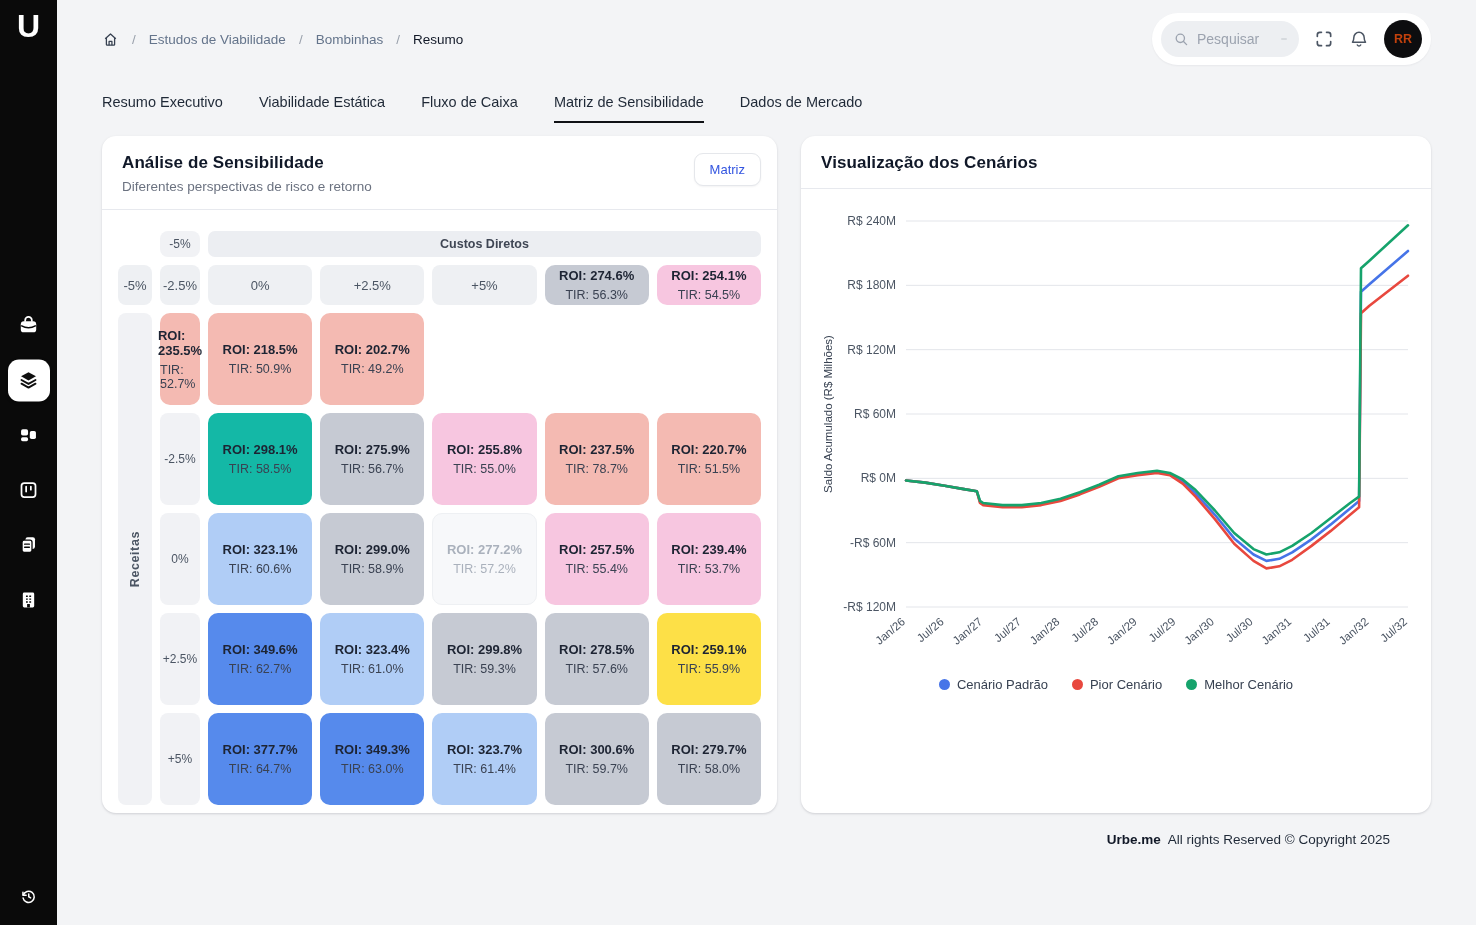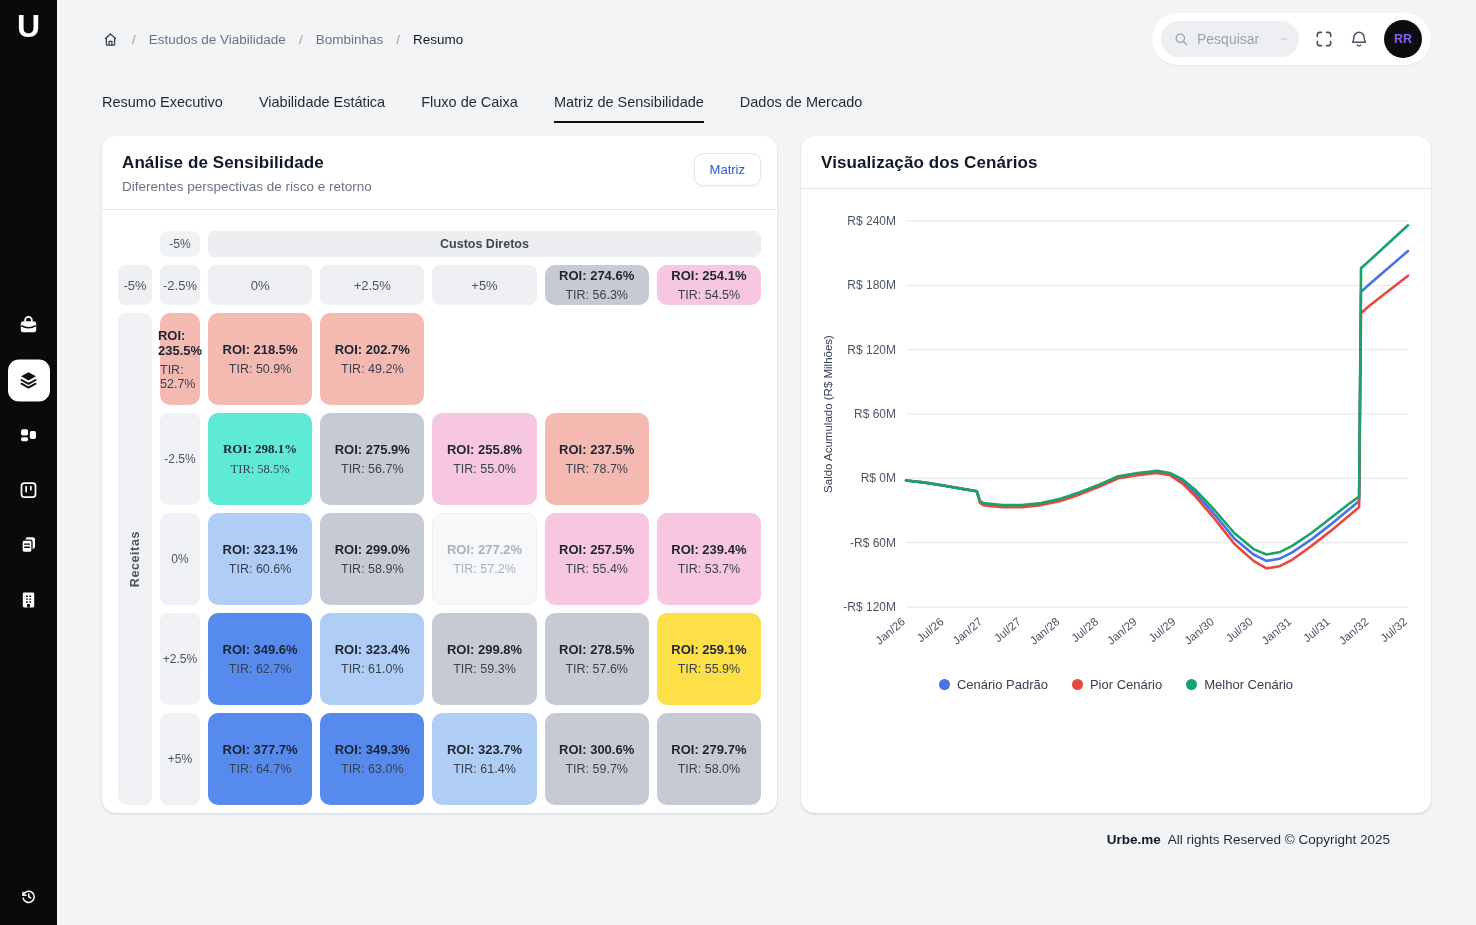--- a/index.html
+++ b/index.html
@@ -29,21 +29,21 @@
   .breadcrumb .crumb { cursor:pointer; }
   .breadcrumb .crumb.current { color:#111827; font-weight:500; }
   .top-actions { background:#fff; border-radius:999px; padding:7px 9px; display:flex; align-items:center; gap:15px; box-shadow:0 1px 2px rgba(16,24,40,.05); }
   .searchbox { background:#edeff2; border-radius:999px; height:36px; width:138px; display:flex; align-items:center; padding:0 12px; gap:8px; color:#9ca3af; }
   .searchbox svg { width:16px; height:16px; flex:none; }
   .searchbox input { border:none; outline:none; background:transparent; width:76px; font-size:14px; font-family:"Liberation Sans",sans-serif; color:#374151; }
   .searchbox input::placeholder { color:#9ca3af; }
   .search-dash { width:20px; height:0; border-top:2px solid #d6dade; border-radius:2px; }
   .icon-btn { color:#4b5563; display:grid; place-items:center; cursor:pointer; }
   .icon-btn svg { width:20px; height:20px; }
-  .avatar { width:38px; height:38px; border-radius:50%; background:#0d0d0f; color:#8b5cf6; display:grid; place-items:center; font-size:12.5px; font-weight:700; cursor:pointer; }
+  .avatar { width:38px; height:38px; border-radius:50%; background:#0d0d0f; color:#c2410c; display:grid; place-items:center; font-size:12.5px; font-weight:700; cursor:pointer; }
   
   .tabs { display:flex; gap:36px; margin-top:16px; font-size:14.5px; color:#1f2937; }
   .tab { padding-bottom:11px; cursor:pointer; border-bottom:2.5px solid transparent; }
   .tab.active { border-bottom-color:#0f1115; font-weight:500; }
   
   .content { display:flex; gap:24px; margin-top:13px; }
   .card { background:#fff; border-radius:14px; box-shadow:0 1px 2px rgba(16,24,40,.06),0 1px 3px rgba(16,24,40,.1); height:677px; display:flex; flex-direction:column; }
   .card-matrix { width:675px; flex:none; }
   .card-chart { flex:1; }
   .card-header { padding:17px 20px 15px; border-bottom:1px solid #e7e9ee; position:relative; }
@@ -216,35 +216,39 @@
             </div>
             <div class="mx-cell" style="background: rgb(244, 186, 178);">
               <div class="mx-roi">ROI: 218.5%</div>
               <div class="mx-tir">TIR: 50.9%</div>
             </div>
             <div class="mx-cell" style="background: rgb(244, 186, 178);">
               <div class="mx-roi">ROI: 202.7%</div>
               <div class="mx-tir">TIR: 49.2%</div>
             </div>
             <div class="mx-rowhead">-2.5%</div>
-            <div class="mx-cell" style="background: #5eead4; font-family: Liberation Serif, serif;">
+            <div class="mx-cell" style="background: #14b8a6;">
               <div class="mx-roi">ROI: 298.1%</div>
               <div class="mx-tir">TIR: 58.5%</div>
             </div>
             <div class="mx-cell" style="background: rgb(198, 202, 211);">
               <div class="mx-roi">ROI: 275.9%</div>
               <div class="mx-tir">TIR: 56.7%</div>
             </div>
             <div class="mx-cell" style="background: rgb(247, 198, 224);">
               <div class="mx-roi">ROI: 255.8%</div>
               <div class="mx-tir">TIR: 55.0%</div>
             </div>
             <div class="mx-cell" style="background: rgb(244, 186, 178);">
               <div class="mx-roi">ROI: 237.5%</div>
               <div class="mx-tir">TIR: 78.7%</div>
+            </div>
+            <div class="mx-cell" style="background: rgb(244, 186, 178);">
+              <div class="mx-roi">ROI: 220.7%</div>
+              <div class="mx-tir">TIR: 51.5%</div>
             </div>
             <div class="mx-rowhead">0%</div>
             <div class="mx-cell" style="background: rgb(176, 205, 246);">
               <div class="mx-roi">ROI: 323.1%</div>
               <div class="mx-tir">TIR: 60.6%</div>
             </div>
             <div class="mx-cell" style="background: rgb(198, 202, 211);">
               <div class="mx-roi">ROI: 299.0%</div>
               <div class="mx-tir">TIR: 58.9%</div>
             </div>

